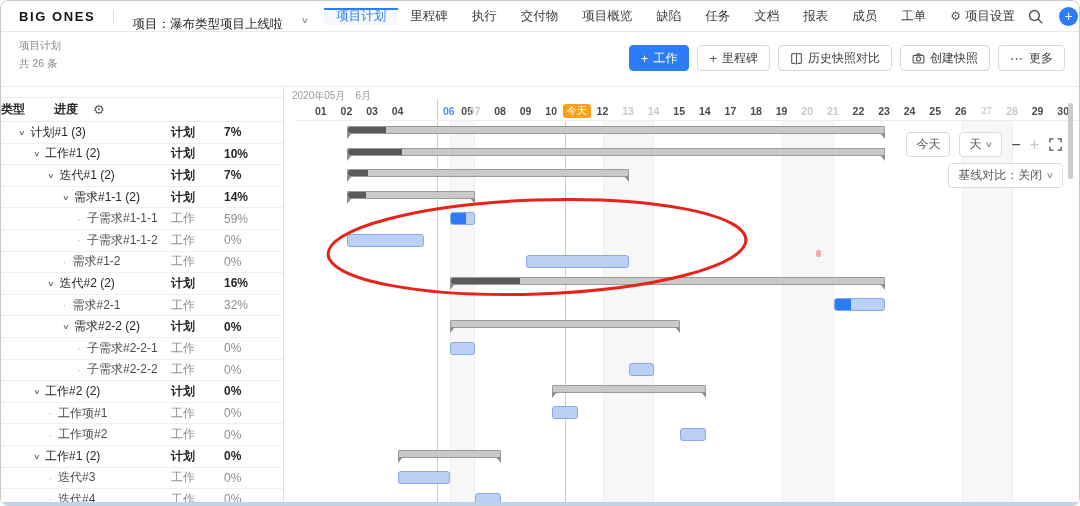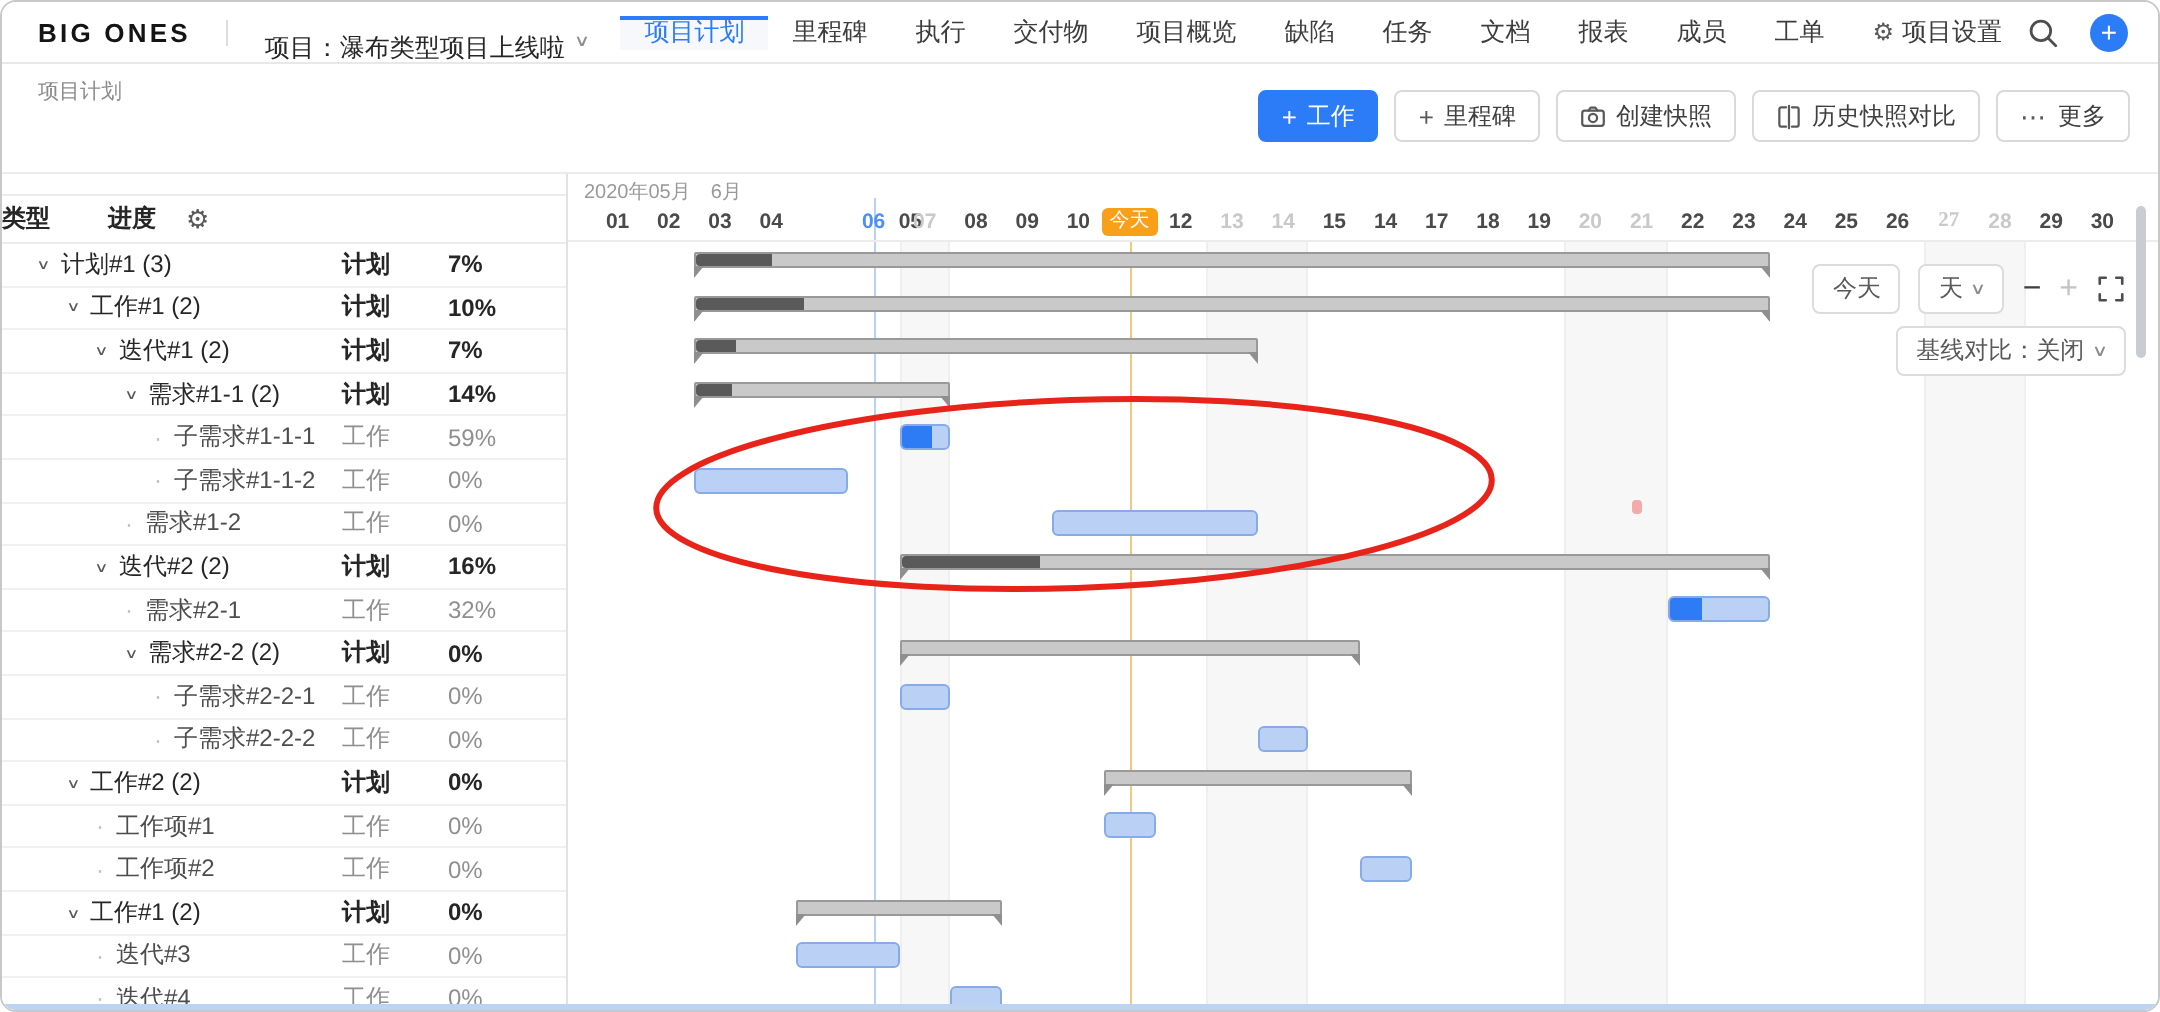--- a/index.html
+++ b/index.html
@@ -4,21 +4,21 @@
 <style>
   html,body{margin:0;padding:0;background:#fff;}
   body{font-family:"Liberation Sans","DejaVu Sans",sans-serif;-webkit-font-smoothing:antialiased;}
   .screen{position:relative;width:1078px;height:504px;border:1px solid #c8c8c8;border-radius:8px;overflow:hidden;background:#fff;}
 
   
   .nav{height:30px;display:flex;align-items:stretch;border-bottom:1px solid #e8e8e8;padding:0 14px 0 18px;background:#fff;}
   .nav-left{display:flex;align-items:center;}
   .logo{font-weight:700;font-size:13px;letter-spacing:1.6px;color:#141414;margin-right:18px;white-space:nowrap;}
   .nav-divider{width:1px;height:13px;background:#ddd;margin-right:18px;}
-  .project-select{font-size:12.5px;color:#262626;display:flex;gap:6px;margin-right:16px;cursor:pointer;white-space:nowrap;margin-top:17px;}
+  .project-select{font-size:12.5px;color:#262626;display:flex;gap:20px;margin-right:16px;cursor:pointer;white-space:nowrap;margin-top:17px;}
   .chev{font-size:8px;color:#8c8c8c;transform:scaleX(1.4);}
   .tabs{display:flex;align-items:stretch;}
   .tab{position:relative;display:flex;align-items:center;gap:4px;padding:0 12px;font-size:12.5px;color:#3d3d3d;cursor:pointer;white-space:nowrap;}
   .tab.active{color:#2b7cf6;background:#f6f8fc;}
   .tab.active::before{content:"";position:absolute;top:0;left:0;right:0;height:2px;background:#2b7cf6;}
   .tab .gear{font-size:12px;color:#595959;}
   .nav-right{margin-left:auto;display:flex;align-items:center;gap:15px;}
   .icon-btn{display:flex;align-items:center;justify-content:center;cursor:pointer;}
   .icon-btn svg{stroke:#4d4d4d;fill:none;stroke-width:1.3;stroke-linecap:round;stroke-linejoin:round;}
   .plus-circle{width:19px;height:19px;border-radius:50%;background:#2b7cf6;color:#fff;display:flex;align-items:center;justify-content:center;font-size:14px;line-height:1;cursor:pointer;}
@@ -54,21 +54,21 @@
   .trow.parent .tv{color:#262626;font-weight:700;}
   .trow.leaf .name{color:#4d4d4d;}
   .trow.leaf .tv{color:#8f8f8f;}
   .tv{box-sizing:border-box;}
   .tv.type{width:53px;}
   .tv.prog{width:39px;}
 
   
   .chart{flex:1;position:relative;overflow:hidden;background:#fff;}
   .months{position:absolute;top:2px;left:8px;display:flex;gap:10px;font-size:10px;color:#999;z-index:3;}
-  .daysrow{position:absolute;top:14px;left:0;right:0;height:19px;border-bottom:1px solid #ececec;z-index:2;}
+  .daysrow{position:absolute;top:14px;left:12px;right:0;height:19px;border-bottom:1px solid #ececec;z-index:2;}
   .day{position:absolute;top:0;height:19px;display:flex;align-items:center;justify-content:center;font-size:10.5px;font-weight:700;color:#4a4a4a;}
   .day.we{color:#c9c9c9;}
   .day.hl{color:#4a90f5;}
   .today-badge{background:#f9a01b;color:#fff;font-size:10px;font-weight:400;padding:2px 4px;border-radius:3px;line-height:1;white-space:nowrap;}
   .canvas{position:absolute;top:33px;left:0;right:0;bottom:0;}
   .colshade{position:absolute;top:0;bottom:0;background:#f7f7f8;border-left:1px solid #efeff0;border-right:1px solid #efeff0;box-sizing:border-box;}
   .vline{position:absolute;bottom:0;width:1px;z-index:1;}
   .vline.blue{background:#b5d3f6;top:-21px;}
   .vline.orange{background:#f2c77e;top:0;}
   .bar{position:absolute;box-sizing:border-box;z-index:2;cursor:pointer;}
@@ -141,52 +141,53 @@
             <line x1="1.5" y1="4.5" x2="5.5" y2="4.5"></line>
             <line x1="3.5" y1="2.5" x2="3.5" y2="6.5"></line>
           </svg>
       </div>
 
     </div>
   </div>
 
   <div class="page-header">
     <div class="crumb">项目计划</div>
+    <div class="count">共 26 条</div>
     <div class="actions" id="header-actions">
         <div class="btn primary">
           <span class="bicon">
             <span style="font-size:13px;line-height:1;">+</span>
           </span>
           <span>工作</span>
         </div>
         <div class="btn">
           <span class="bicon">
             <span style="font-size:13px;line-height:1;">+</span>
           </span>
           <span>里程碑</span>
+        </div>
+        <div class="btn">
+          <span class="bicon">
+            <svg width="13" height="13" viewBox="0 0 14 14">
+              <path d="M5.4 1.8H2.8a1 1 0 0 0-1 1v8.4a1 1 0 0 0 1 1h2.6"></path>
+              <path d="M8.6 1.8h2.6a1 1 0 0 1 1 1v8.4a1 1 0 0 1-1 1H8.6"></path>
+              <line x1="7" y1="1" x2="7" y2="13"></line>
+            </svg>
+          </span>
+          <span>历史快照对比</span>
         </div>
         <div class="btn">
           <span class="bicon">
             <svg width="13" height="13" viewBox="0 0 14 14">
               <rect x="1.2" y="3.6" width="11.6" height="8.2" rx="1.4"></rect>
               <path d="M4.6 3.6l1.1-1.6h2.6l1.1 1.6"></path>
               <circle cx="7" cy="7.5" r="2.2"></circle>
             </svg>
           </span>
           <span>创建快照</span>
-        </div>
-        <div class="btn">
-          <span class="bicon">
-            <svg width="13" height="13" viewBox="0 0 14 14">
-              <path d="M5.4 1.8H2.8a1 1 0 0 0-1 1v8.4a1 1 0 0 0 1 1h2.6"></path>
-              <path d="M8.6 1.8h2.6a1 1 0 0 1 1 1v8.4a1 1 0 0 1-1 1H8.6"></path>
-              <line x1="7" y1="1" x2="7" y2="13"></line>
-            </svg>
-          </span>
-          <span>历史快照对比</span>
         </div>
         <div class="btn">
           <span class="bicon">
             <span style="font-size:13px;letter-spacing:1px;line-height:1;">⋯</span>
           </span>
           <span>更多</span>
         </div>
       </div>
   </div>
 

